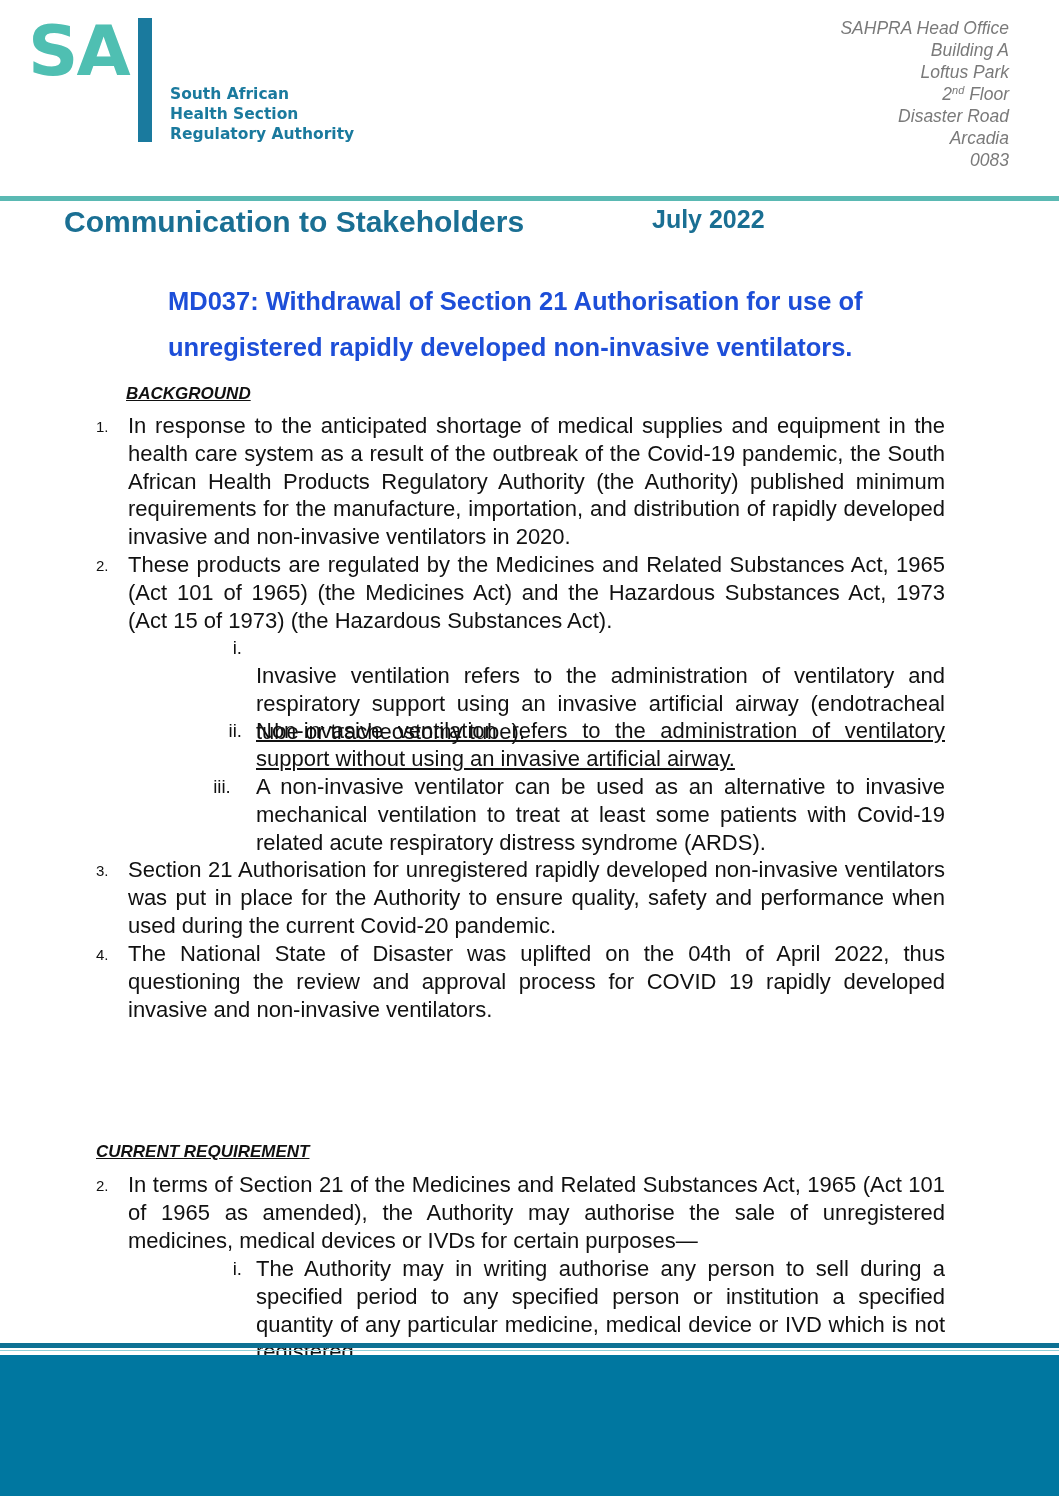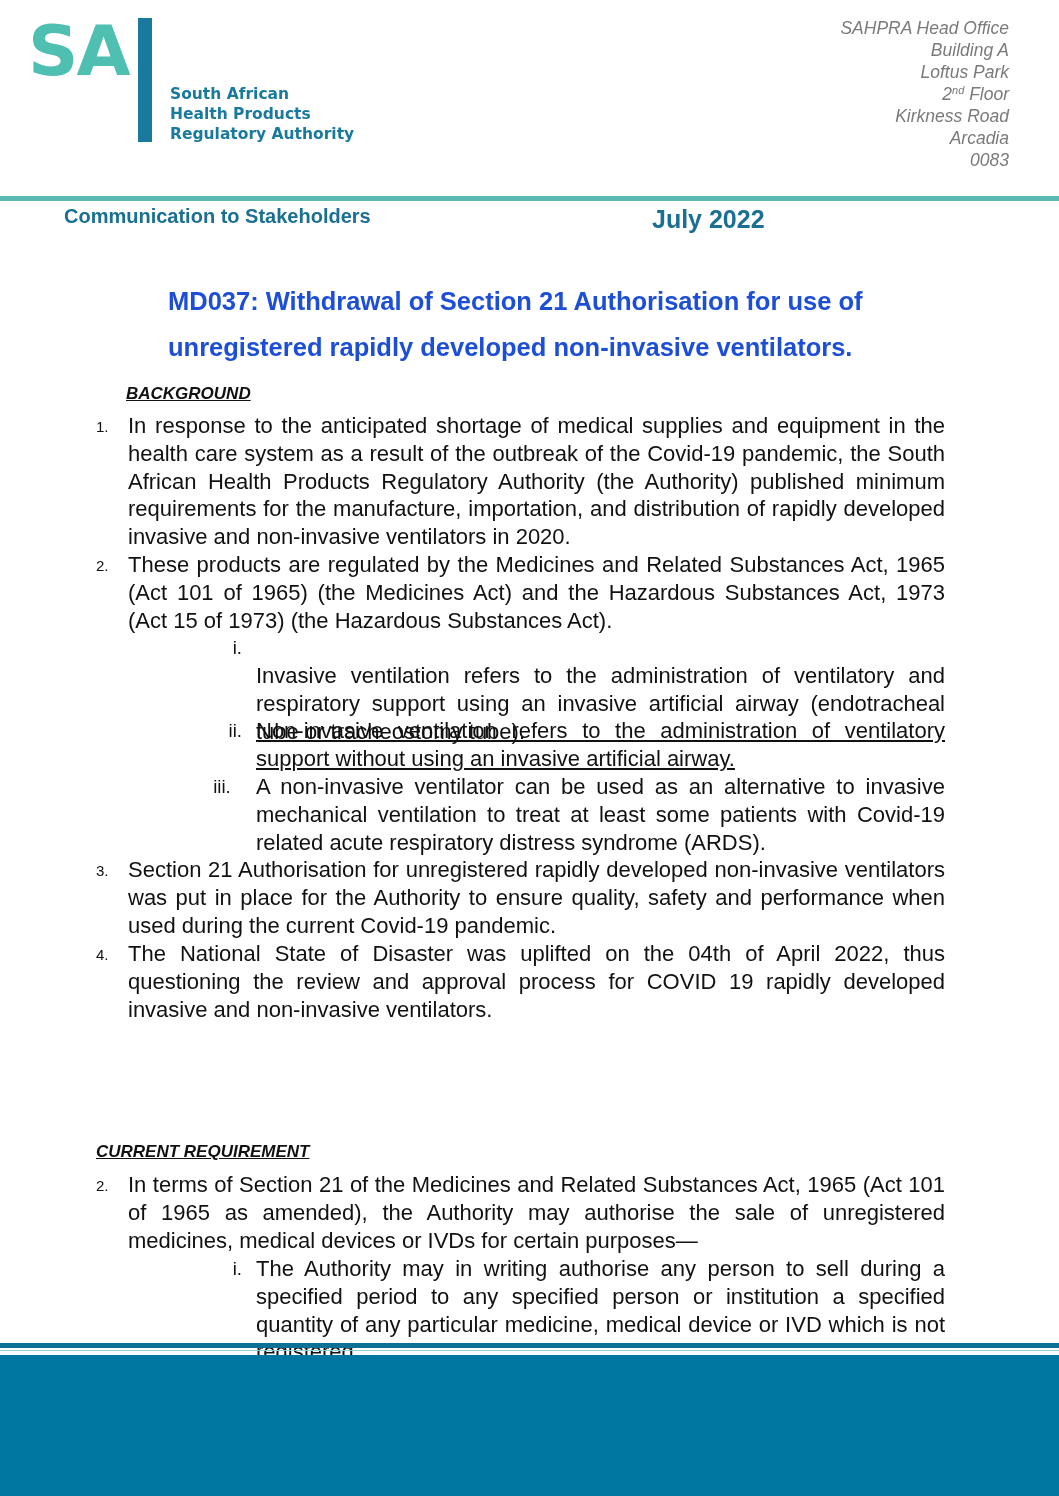--- a/index.html
+++ b/index.html
@@ -25,21 +25,21 @@
     font-family: "Liberation Sans", sans-serif; font-size: 17.5px; line-height: 22px; color: #7a7a7a; font-style: italic; }
   .address sup { font-size: 11px; vertical-align: 6px; line-height: 0; }
 
   
   .top-rule { position: absolute; left: 0; top: 196px; width: 1059px; height: 5px; background: #5ab9b3; }
   .bottom-rule-1 { position: absolute; left: 0; top: 1343px; width: 1059px; height: 5px; background: #0e7194; }
   .bottom-rule-2 { position: absolute; left: 0; top: 1350px; width: 1059px; height: 1px; background: #8ed0d9; }
   .footer-band { position: absolute; left: 0; top: 1355px; width: 1059px; height: 141px; background: #0077a0; }
 
   
-  .comm { position: absolute; left: 64px; top: 205px; font-weight: bold; font-size: 20px; color: #1a6f93;
+  .comm { position: absolute; left: 64px; top: 205px; font-weight: bold; font-size: 30px; color: #1a6f93;
     font-family: "Liberation Sans Narrow", "Liberation Sans", sans-serif; }
   .date { position: absolute; left: 652px; top: 205px; font-weight: bold; font-size: 25px; color: #1a6f93;
     font-family: "Liberation Sans Narrow", "Liberation Sans", sans-serif; }
   .title { position: absolute; left: 168px; top: 278px; width: 760px; font-weight: bold; font-size: 25.5px;
     line-height: 46px; color: #1d4ed8; font-family: "Liberation Sans Narrow", "Liberation Sans", sans-serif; }
 
   
   .section-head { position: absolute; font-weight: bold; font-style: italic; text-decoration: underline;
     font-size: 17px; color: #111; font-family: "Liberation Sans Narrow", "Liberation Sans", sans-serif; }
   .para { position: absolute; font-size: 22px; line-height: 27.8px; text-align: justify;
@@ -50,31 +50,31 @@
     font-family: "Liberation Sans Narrow", "Liberation Sans", sans-serif; }
 </style>
 </head>
 <body>
 
 <div class="logo">
   <div class="sa">SA</div>
   <div class="hbar"></div>
   <div class="sub">
     <div>South African</div>
-    <div>Health Products</div>
+    <div>Health Section</div>
     <div>Regulatory Authority</div>
   </div>
 </div>
 
 <div class="address">
   <div>SAHPRA Head Office</div>
   <div>Building A</div>
   <div>Loftus Park</div>
   <div><span>2</span><sup>nd</sup><span> Floor</span></div>
-  <div>Kirkness Road</div>
+  <div>Disaster Road</div>
   <div>Arcadia</div>
   <div>0083</div>
 </div>
 
 <div class="top-rule"></div>
 
 <div class="comm">Communication to Stakeholders</div>
 <div class="date">July 2022</div>
 
 <div class="title">MD037: Withdrawal of Section 21 Authorisation for use of unregistered rapidly developed non-invasive ventilators.</div>
@@ -90,21 +90,21 @@
 <div class="rnum" style="left:202px; top:634px;">i.</div>
 <div class="para" style="left:256px; top:634px; width:689px;margin-top:28px;">Invasive ventilation refers to the administration of ventilatory and respiratory support using an invasive artificial airway (endotracheal tube or tracheostomy tube).</div>
 
 <div class="rnum" style="left:202px; top:717px;">ii.</div>
 <div class="para" style="left:256px; top:717px; width:689px;text-decoration:underline;">Non-invasive ventilation refers to the administration of ventilatory support without using an invasive artificial airway.</div>
 
 <div class="rnum" style="left:202px; top:773px;text-align:center;">iii.</div>
 <div class="para" style="left:256px; top:773px; width:689px;">A non-invasive ventilator can be used as an alternative to invasive mechanical ventilation to treat at least some patients with Covid-19 related acute respiratory distress syndrome (ARDS).</div>
 
 <div class="num" style="left:96px; top:857px;">3.</div>
-<div class="para" style="left:128px; top:856px; width:817px;">Section 21 Authorisation for unregistered rapidly developed non-invasive ventilators was put in place for the Authority to ensure quality, safety and performance when used during the current Covid-19 pandemic.</div>
+<div class="para" style="left:128px; top:856px; width:817px;">Section 21 Authorisation for unregistered rapidly developed non-invasive ventilators was put in place for the Authority to ensure quality, safety and performance when used during the current Covid-20 pandemic.</div>
 
 <div class="num" style="left:96px; top:941px;">4.</div>
 <div class="para" style="left:128px; top:940px; width:817px;">The National State of Disaster was uplifted on the 04th of April 2022, thus questioning the review and approval process for COVID 19 rapidly developed invasive and non-invasive ventilators.</div>
 
 <div class="section-head" style="left:96px; top:1142px;">CURRENT REQUIREMENT</div>
 
 <div class="num" style="left:96px; top:1172px;">2.</div>
 <div class="para" style="left:128px; top:1171px; width:817px;">In terms of Section 21 of the Medicines and Related Substances Act, 1965 (Act 101 of 1965 as amended), the Authority may authorise the sale of unregistered medicines, medical devices or IVDs for certain purposes—</div>
 
 <div class="rnum" style="left:202px; top:1255px;">i.</div>

